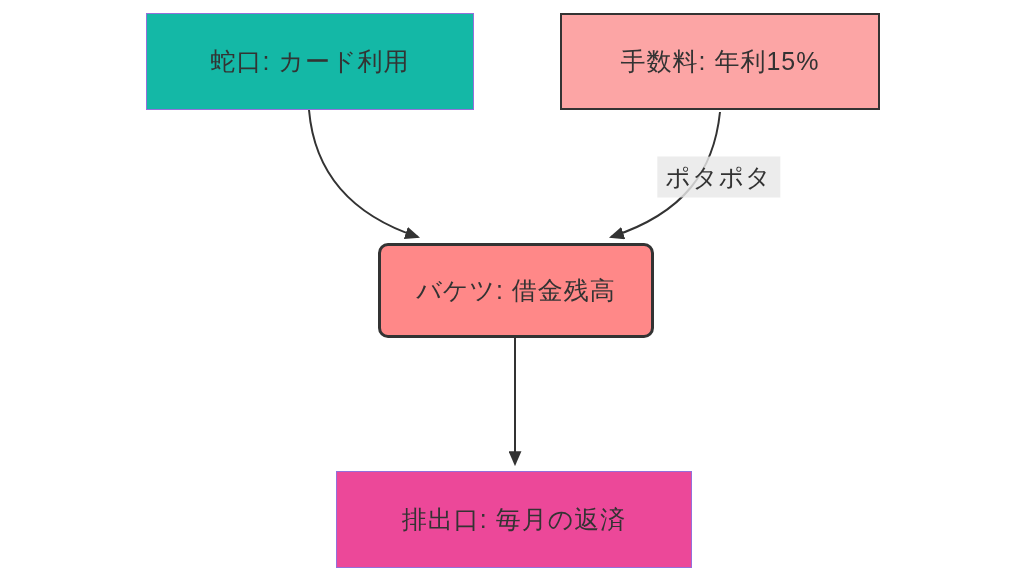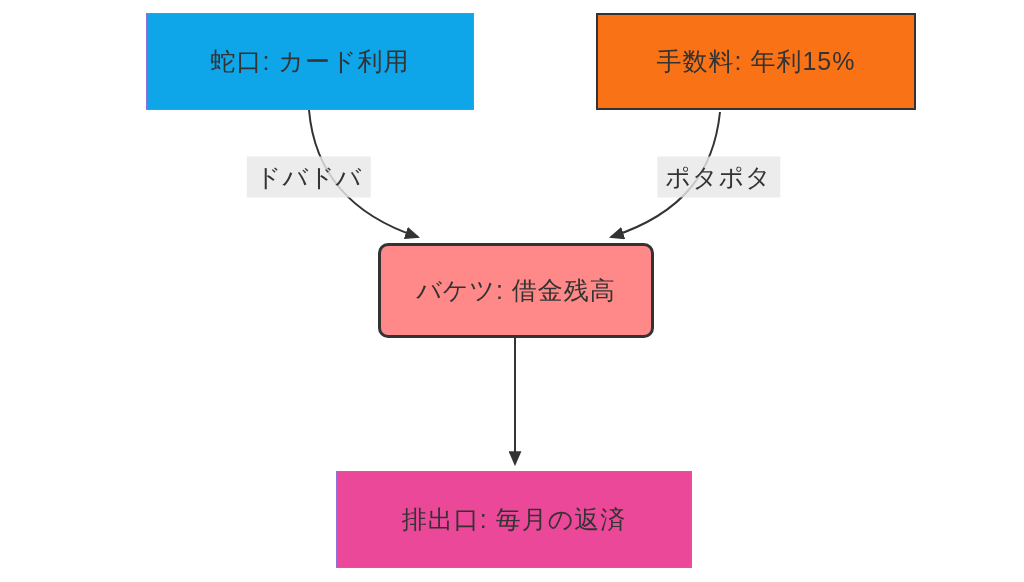--- a/index.html
+++ b/index.html
@@ -72,34 +72,33 @@
     <defs>
       <marker id="arrowhead" viewBox="0 0 14 12" refX="12" refY="6" markerWidth="15" markerHeight="13" markerUnits="userSpaceOnUse" orient="auto">
         <path class="arrow-fill" d="M0,0 L14,6 L0,12 Z" fill="#333333"></path>
       </marker>
     </defs>
     <path class="edge-path" d="M309,110 C314,168 345,213 418,237" fill="none" stroke-width="2" marker-end="url(#arrowhead)" stroke="#333333"></path>
     <path class="edge-path" d="M720,112 C714,170 685,213 611,237" fill="none" stroke-width="2" marker-end="url(#arrowhead)" stroke="#333333"></path>
     <path class="edge-path" d="M515,338 L515,464" fill="none" stroke-width="2" marker-end="url(#arrowhead)" stroke="#333333"></path>
   </svg>
 
-  <div class="node purple node-faucet" style="background: #0ea5e9; border-color: rgb(147, 112, 219); color: rgb(51, 51, 51);">
+  <div class="node purple node-faucet" style="background: #14b8a6; border-color: rgb(147, 112, 219); color: rgb(51, 51, 51);">
     <span>蛇口: カード利用</span>
   </div>
 
-  <div class="node dark-thick node-fee" style="background: #f97316; border-color: rgb(51, 51, 51); color: rgb(51, 51, 51); margin-left: 36px;">
+  <div class="node dark-thick node-fee" style="background: #fca5a5; border-color: rgb(51, 51, 51); color: rgb(51, 51, 51);">
     <span>手数料: 年利15%</span>
   </div>
 
   <div class="node rounded node-bucket" style="background: rgb(255, 136, 136); border-color: rgb(51, 51, 51); color: rgb(51, 51, 51);">
     <span>バケツ: 借金残高</span>
   </div>
 
   <div class="node purple node-drain" style="background: #ec4899; border-color: rgb(147, 112, 219); color: rgb(51, 51, 51);">
     <span>排出口: 毎月の返済</span>
   </div>
 
-  <div class="edge-label edge-label-1">ドバドバ</div>
 
   <div class="edge-label edge-label-2">ポタポタ</div>
 
 
 </div>
 
 </body></html>

